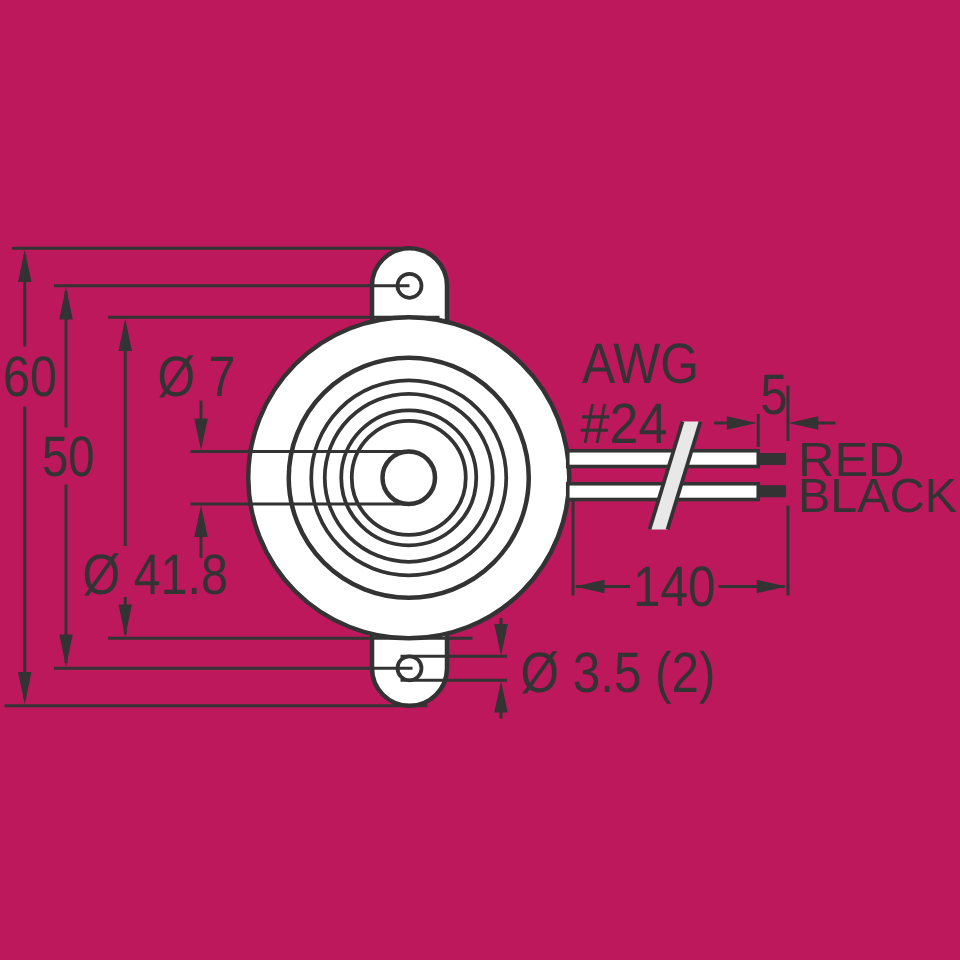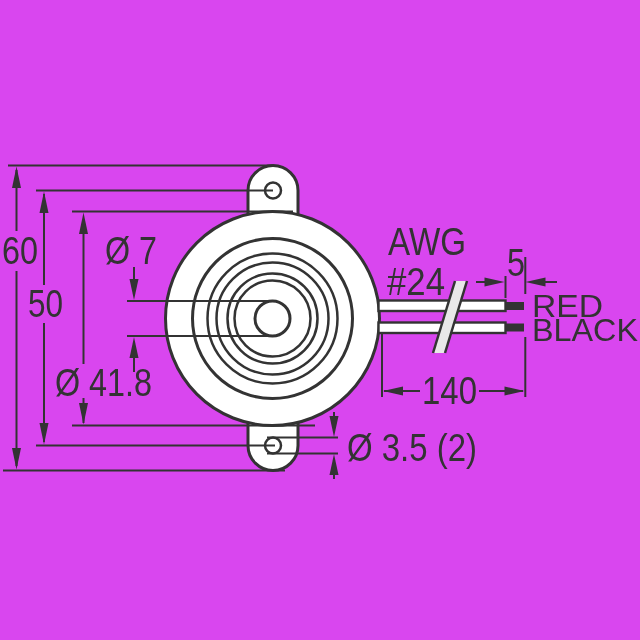--- a/index.html
+++ b/index.html
@@ -7,21 +7,21 @@
     padding: 0;
     width: 640px;
     height: 640px;
     background: #ffffff;
     overflow: hidden;
   }
   .drawing-wrap {
     position: relative;
     width: 640px;
     height: 640px;
-    background: #d946ef;
+    background: #be185d;
   }
   svg { display: block; }
   .ol  { stroke: #333333; stroke-width: 3;   fill: none; }
   .olw { stroke: #333333; stroke-width: 3;   fill: #ffffff; }
   .ol2 { stroke: #333333; stroke-width: 2.5; fill: none; }
   .ol2w{ stroke: #333333; stroke-width: 2.5; fill: #ffffff; }
   .wire{ stroke: #333333; stroke-width: 2.4; fill: #ffffff; }
   .cond{ fill: #333333; stroke: none; }
   .dim { stroke: #333333; stroke-width: 2;   fill: none; }
   .ar  { fill: #333333; stroke: none; }

